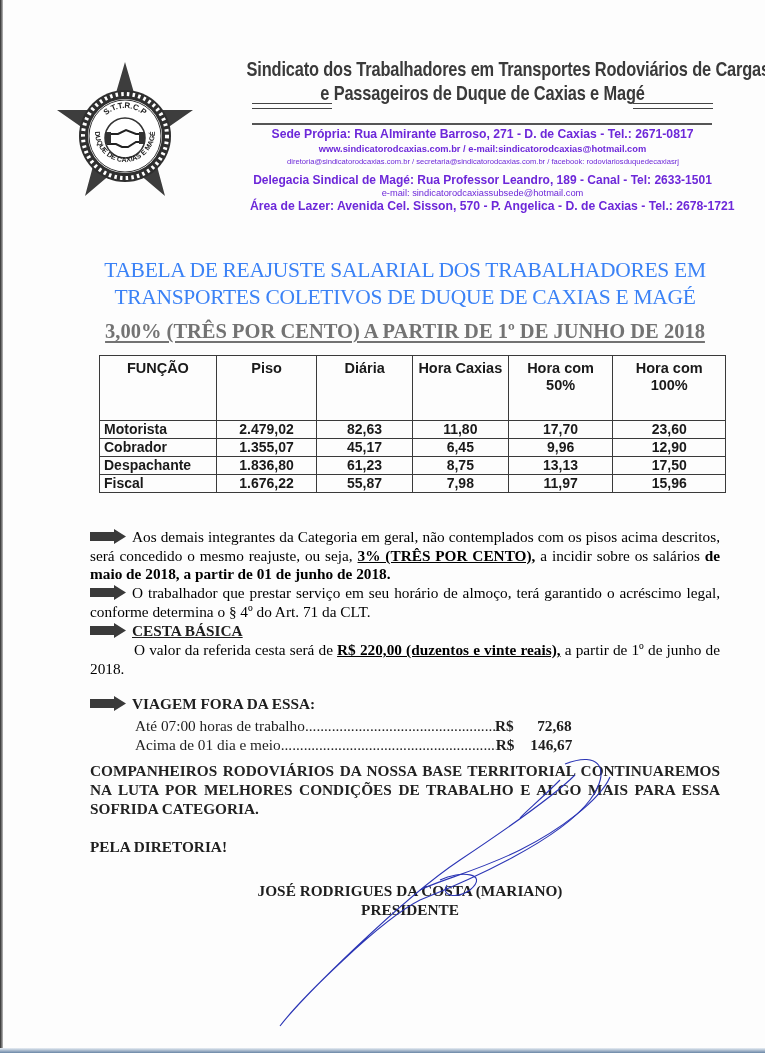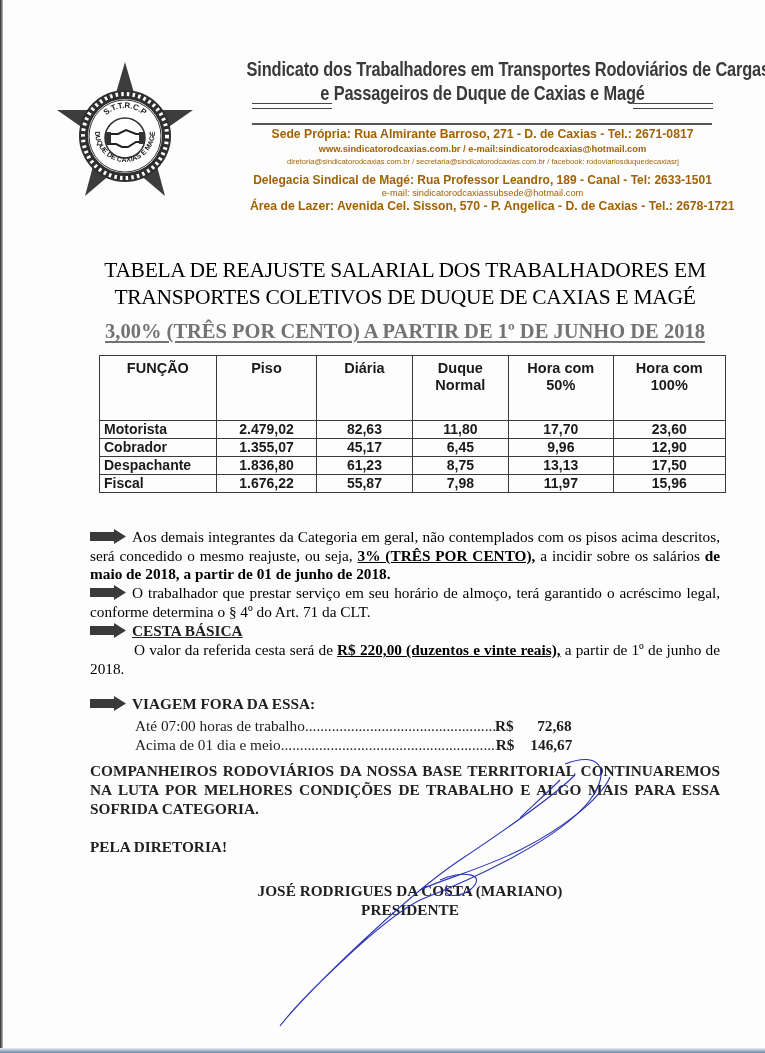--- a/index.html
+++ b/index.html
@@ -24,30 +24,30 @@
     transform: scaleX(0.78); transform-origin: center top; letter-spacing: -0.2px;
     white-space: nowrap;
   }
   .org-title .l1 { display:block; margin-left:-70px; margin-right:-70px; }
   .org-title .l2 { display:block; }
   .rule-dbl { height: 4px; border-top: 1.5px solid #444; border-bottom: 1.5px solid #444; }
   .rule-l { left: 252px; top: 103px; width: 80px; }
   .rule-r { left: 633px; top: 103px; width: 80px; }
   .rule-under { left: 252px; top: 123px; width: 460px; height: 0; border-top: 2px solid #555; }
 
-  .contact { font-family: "Liberation Sans", sans-serif; text-align: center; color: #a16207; white-space: nowrap; }
+  .contact { font-family: "Liberation Sans", sans-serif; text-align: center; color: #6d28d9; white-space: nowrap; }
   .c1 { left: 250px; top: 127px; width: 465px; font-size: 12.2px; font-weight: bold; }
   .c2 { left: 250px; top: 144px; width: 465px; font-size: 9.3px; font-weight: bold; }
   .c3 { left: 248px; top: 157px; width: 470px; font-size: 7.6px; }
   .c4 { left: 250px; top: 173px; width: 465px; font-size: 12px; font-weight: bold; }
   .c5 { left: 250px; top: 188px; width: 465px; font-size: 9.3px; }
   .c6 { left: 250px; top: 199px; width: 465px; font-size: 12.2px; font-weight: bold; }
 
   
-  .doc-title { left: 60px; top: 257px; width: 690px; text-align: center; font-size: 21.5px; line-height: 27px; color: #000000; letter-spacing: -0.3px; }
+  .doc-title { left: 60px; top: 257px; width: 690px; text-align: center; font-size: 21.5px; line-height: 27px; color: #3b82f6; letter-spacing: -0.3px; }
   .doc-sub { left: 60px; top: 320px; width: 690px; text-align: center; font-size: 20.5px; font-weight: bold; color: #737373; }
   .doc-sub span { text-decoration: underline; text-decoration-thickness: 1.5px; text-underline-offset: 3px; }
 
   
   table.salary {
     position: absolute; left: 99px; top: 355px; width: 627px;
     border-collapse: collapse; font-family: "Liberation Sans", sans-serif; font-size: 14.5px; color: #1a1a1a;
   }
   table.salary th, table.salary td { border: 1px solid #3a3a3a; padding: 0 4px; }
   table.salary th { height: 60px; vertical-align: top; font-weight: bold; text-align: center; line-height: 17px; padding-top: 4px; }
@@ -134,21 +134,21 @@
 <div class="abs doc-sub">
   <span>3,00%  (TRÊS POR CENTO) A PARTIR DE 1º DE JUNHO DE 2018</span>
 </div>
 
 <table class="salary">
   <thead>
     <tr>
       <th class="c-fn">FUNÇÃO</th>
       <th class="c-piso">Piso</th>
       <th class="c-diaria">Diária</th>
-      <th class="c-hn">Duque Normal</th>
+      <th class="c-hn">Hora Caxias</th>
       <th class="c-h50">Hora com 50%</th>
       <th class="c-h100">Hora com 100%</th>
     </tr>
   </thead>
   <tbody>
     <tr>
       <td class="fn">Motorista</td>
       <td class="num">2.479,02</td>
       <td class="num">82,63</td>
       <td class="num">11,80</td>

